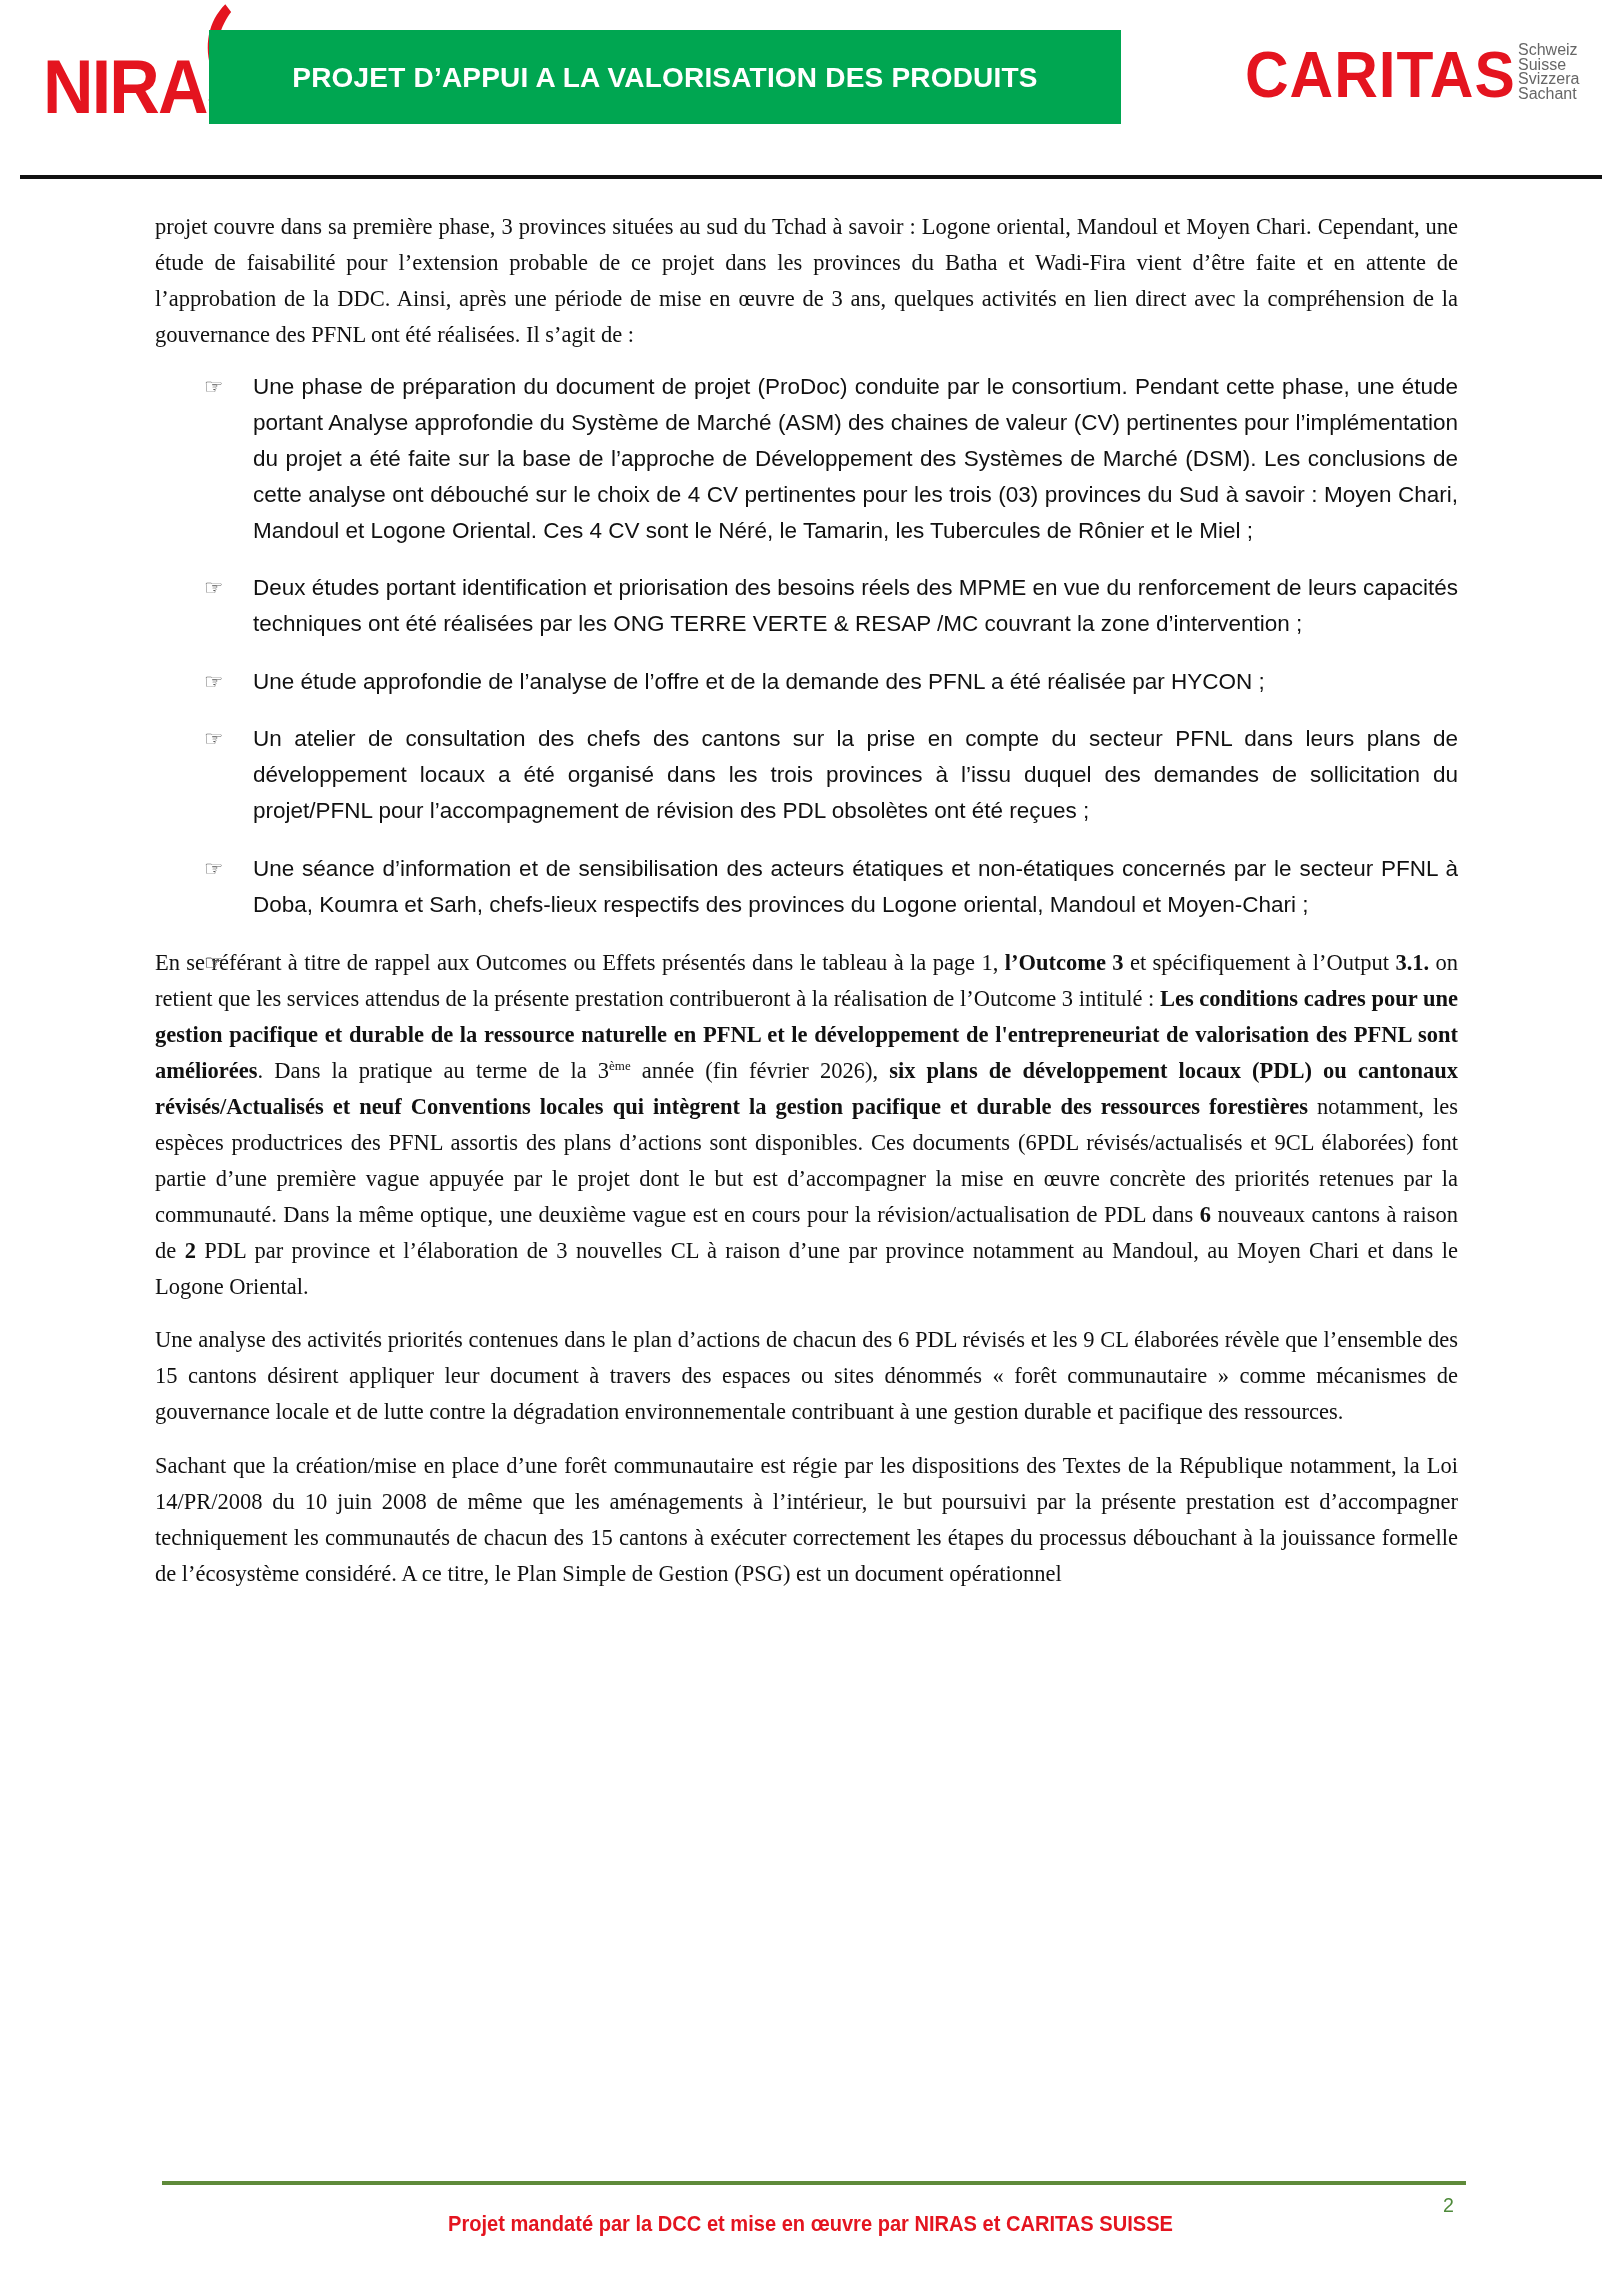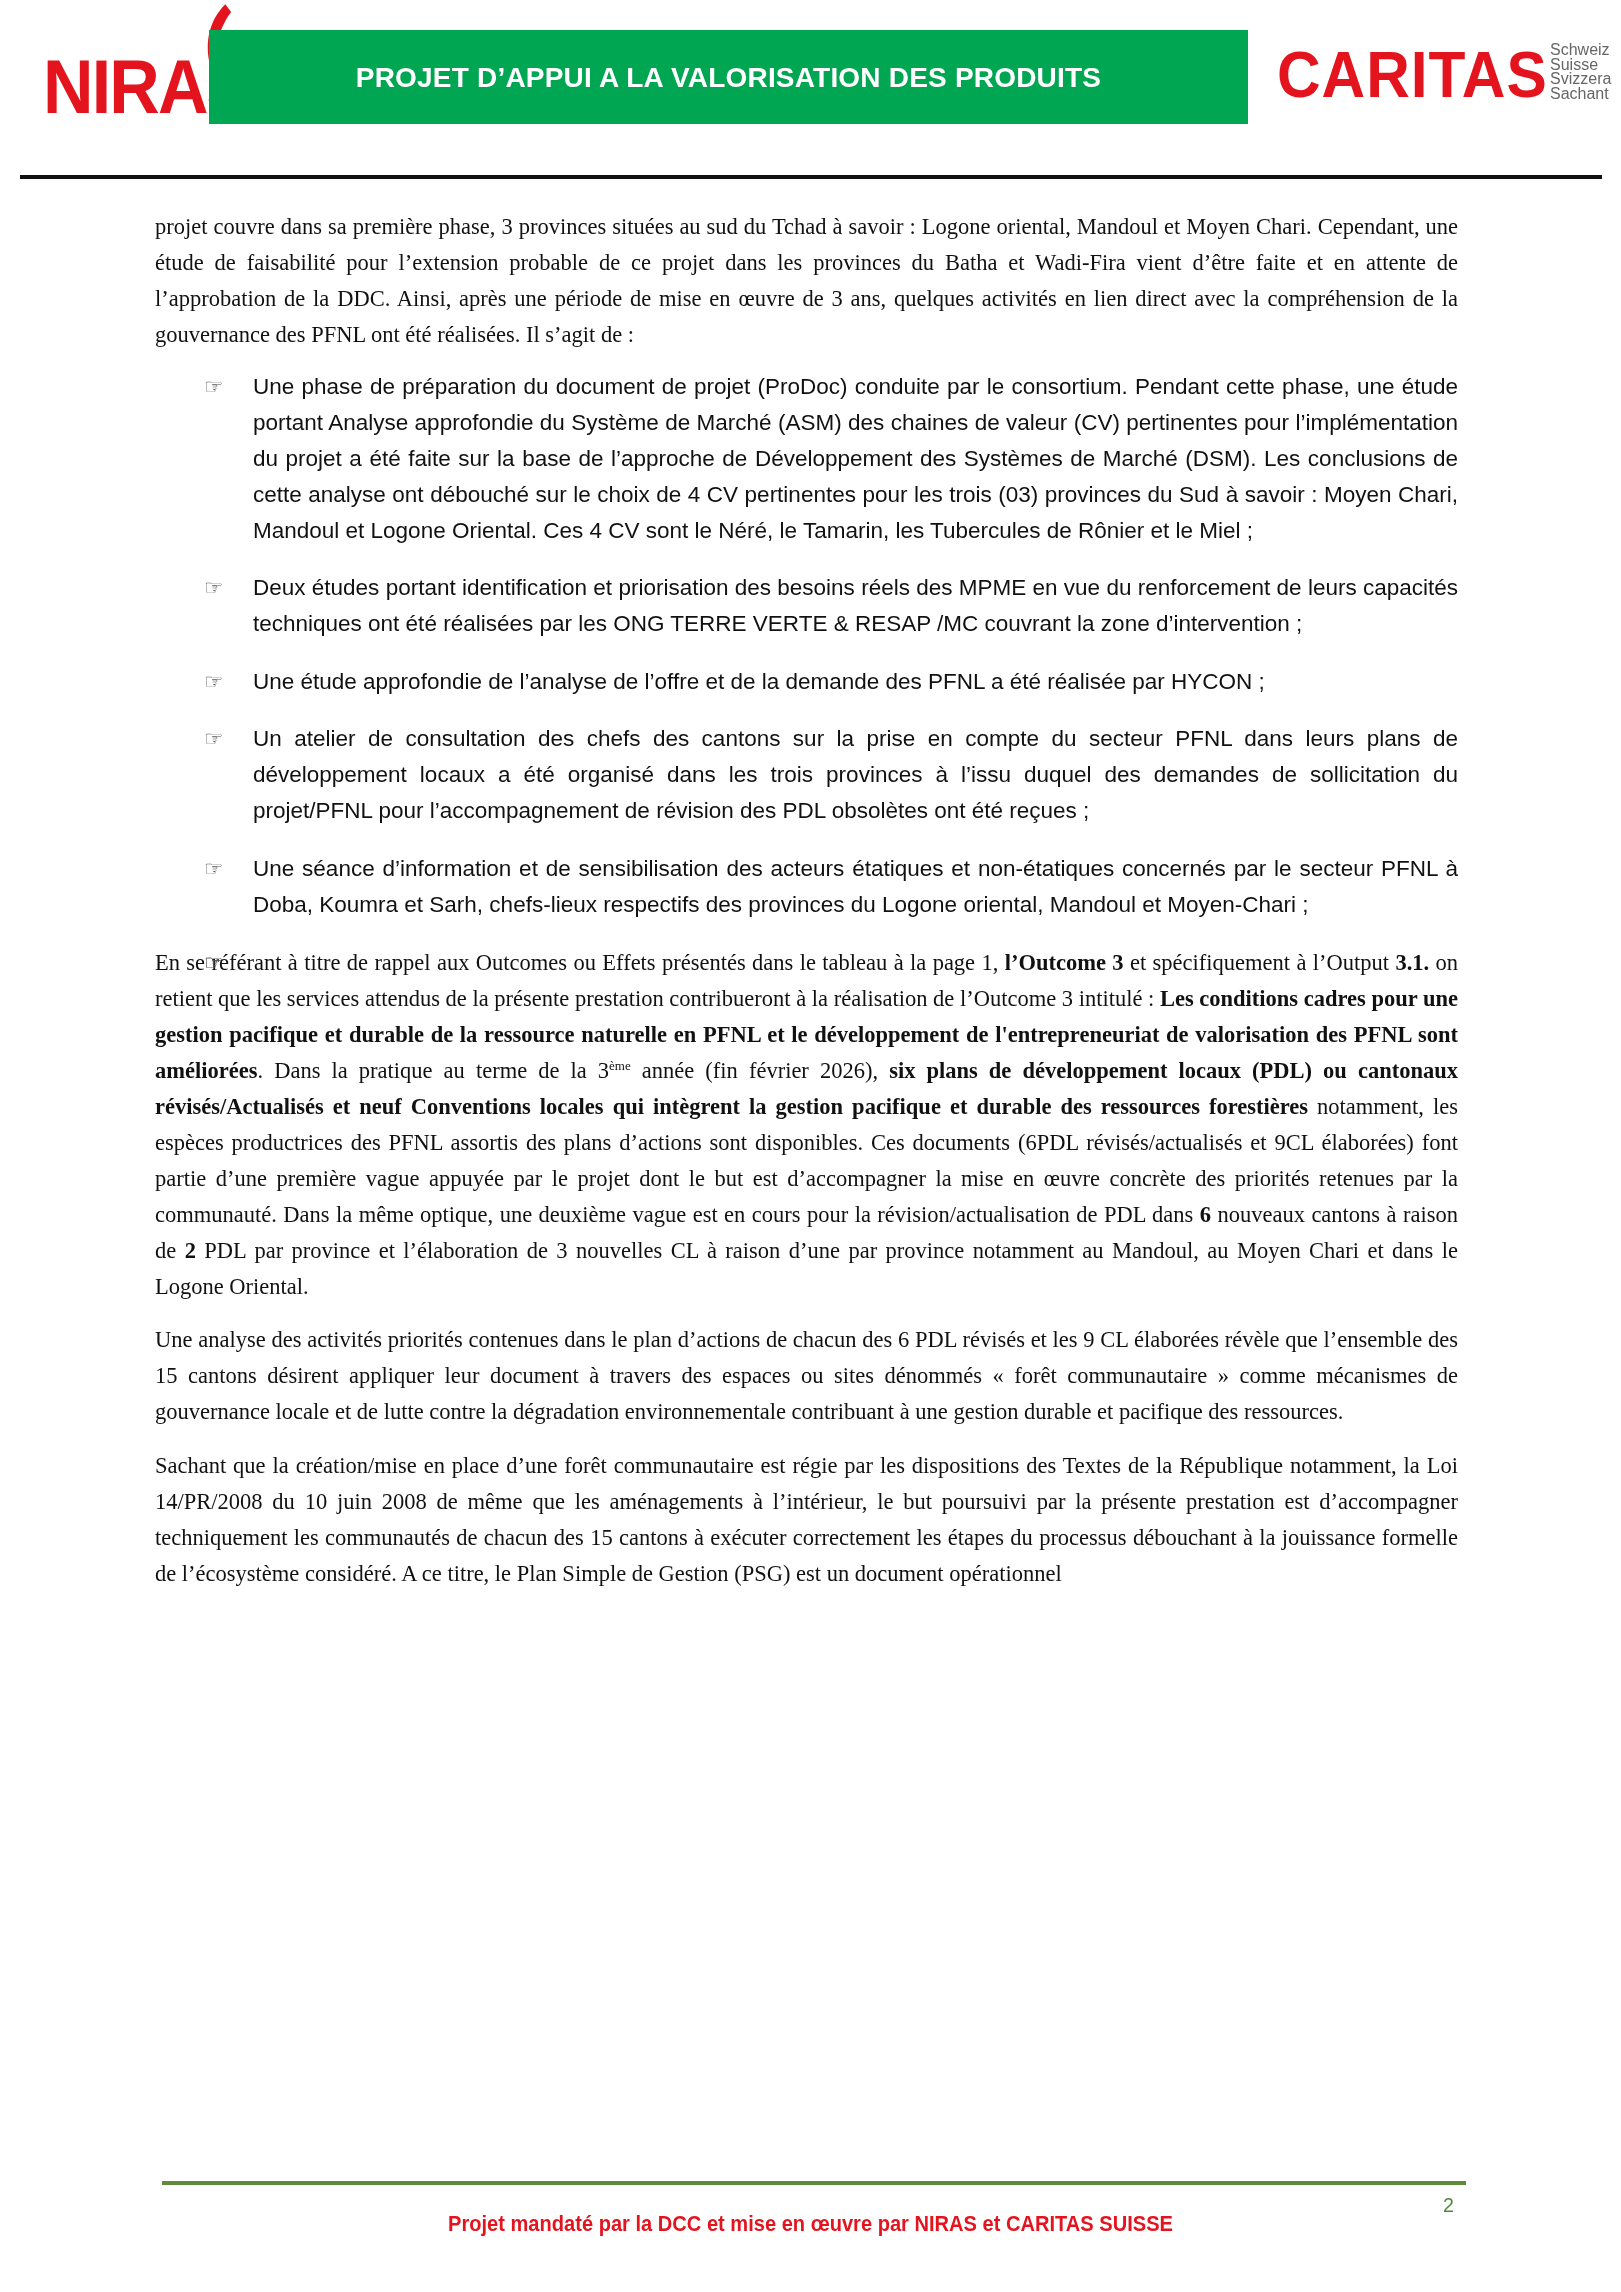--- a/index.html
+++ b/index.html
@@ -3,24 +3,24 @@
 <meta charset="utf-8">
 <style>
   html, body { margin: 0; padding: 0; background: #ffffff; }
   body { width: 1621px; height: 2293px; position: relative; overflow: hidden; font-family: "Liberation Sans", sans-serif; color: #111; }
 
   .header { position: absolute; left: 0; top: 0; width: 1621px; height: 186px; }
   .niras-logo { position: absolute; left: 39px; top: 0; width: 265px; height: 123px; }
   .niras-text { position: absolute; left: 3.9px; top: 43px; font-family: "Liberation Sans", sans-serif; font-weight: bold; font-size: 76px; color: #e4141f; letter-spacing: -2px; transform: scaleX(0.92); transform-origin: left top; }
   .niras-leaf { position: absolute; left: 159px; top: 2px; width: 39px; height: 98px; }
 
-  .title-box { position: absolute; left: 209px; top: 30px; width: 1039px; height: 94px; background: #00a651; color: #fff; display: flex; flex-direction: column; align-items: center; justify-content: center; }
+  .title-box { position: absolute; left: 209px; top: 30px; width: 912px; height: 94px; background: #00a651; color: #fff; display: flex; flex-direction: column; align-items: center; justify-content: center; }
   .title-line { font-family: "Liberation Sans", sans-serif; font-weight: bold; font-size: 28px; line-height: 35px; letter-spacing: 0.2px; white-space: nowrap; }
 
-  .caritas-logo { position: absolute; left: 1245px; top: 39px; width: 333px; height: 78px; margin-left: 32px; }
+  .caritas-logo { position: absolute; left: 1245px; top: 39px; width: 333px; height: 78px; }
   .caritas-word { position: absolute; left: 0; top: 0; font-family: "Liberation Sans", sans-serif; font-weight: bold; font-size: 65px; color: #e4141f; letter-spacing: 1px; transform: scaleX(0.93); transform-origin: left top; line-height: 71px; }
   .caritas-langs { position: absolute; left: 273px; top: 3.9px; font-family: "Liberation Sans", sans-serif; font-size: 16px; line-height: 14.7px; color: #666; }
 
   .header-rule { position: absolute; left: 19.6px; top: 175px; width: 1582px; height: 3.9px; background: #111; }
 
   .content { position: absolute; left: 155px; top: 209px; width: 1303px; font-family: "Liberation Sans", sans-serif; font-size: 22.5px; line-height: 36px; color: #111; }
   .para { text-align: justify; margin: 0; font-family: Liberation Serif, serif; }
   .para + .para { margin-top: 17.6px; }
   .bullets { margin: 15.7px 0 0 0; padding: 0; list-style: none; }
   .bullet { position: relative; padding-left: 98px; text-align: justify; margin-bottom: 21.6px; }

